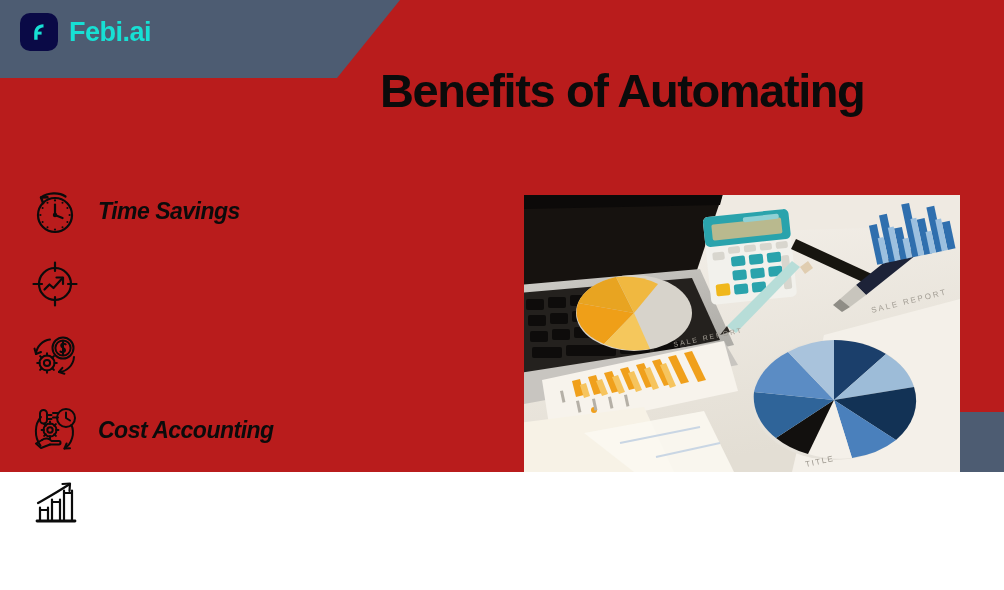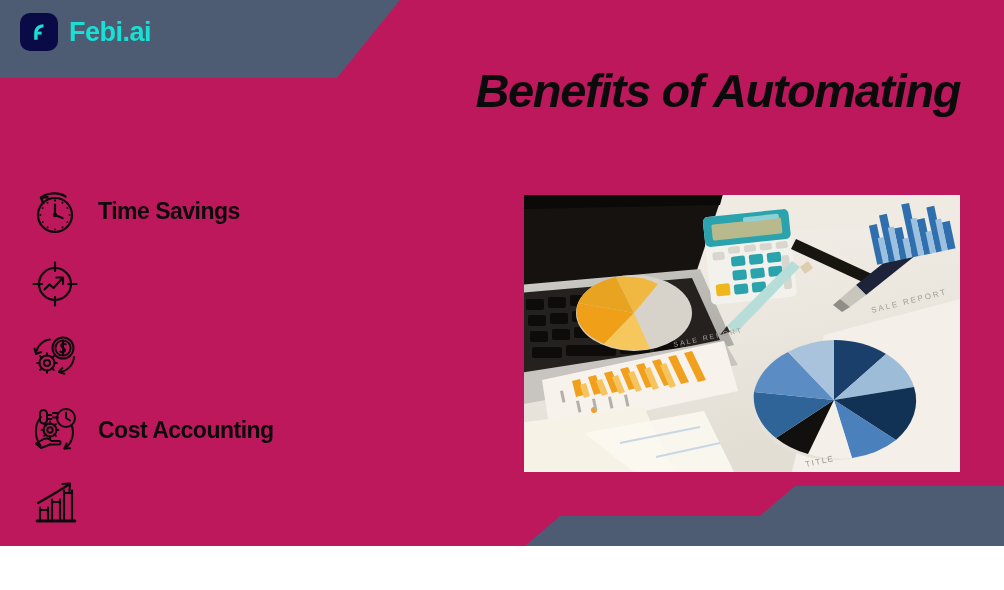--- a/index.html
+++ b/index.html
@@ -3,22 +3,22 @@
 <meta charset="utf-8">
 <style>
   * { box-sizing: border-box; margin: 0; padding: 0; }
   html, body {
     width: 1004px; height: 590px;
     font-family: "Liberation Sans", sans-serif;
     overflow: hidden;
   }
   #poster {
     position: relative;
-    width: 1004px; height: 546px;
-    background: #be185d;
+    width: 1004px; height: 472px;
+    background: #b91c1c;
   }
   .shape-top-inner {
     position: absolute; left: 0; top: 0;
     width: 400px; height: 78px;
     background: #4d5c72;
     clip-path: polygon(0 0, 400px 0, 337px 78px, 0 78px);
   }
   .shape-bottom {
     position: absolute; left: 0; bottom: 0;
     width: 1004px; height: 82px;
@@ -41,36 +41,35 @@
   }
   .brand-name {
     font-size: 27px; font-weight: bold; letter-spacing: -0.5px;
     color: #17e0d4;
   }
 
   
   .title {
     position: absolute; right: 44px; top: 64px;
     width: 580px;
-    text-align: right;
     color: #0b0b0b;
     font-size: 47px;
     font-weight: bold;
     line-height: 1.16;
     letter-spacing: -1.4px;
-    font-style: italic;
   }
   .title .line { display: block; white-space: nowrap; }
 
   
   .benefits {
     position: absolute; left: 24px; top: 182px;
     width: 500px;
     display: flex; flex-direction: column;
     gap: 15px;
+    font-style: italic;
   }
   .benefit {
     display: flex; align-items: center; gap: 12px;
     height: 58px;
   }
   .benefit-icon {
     width: 62px; height: 58px; flex: 0 0 62px;
     display: flex; align-items: center; justify-content: center;
   }
   .benefit-icon svg { display: block; }

